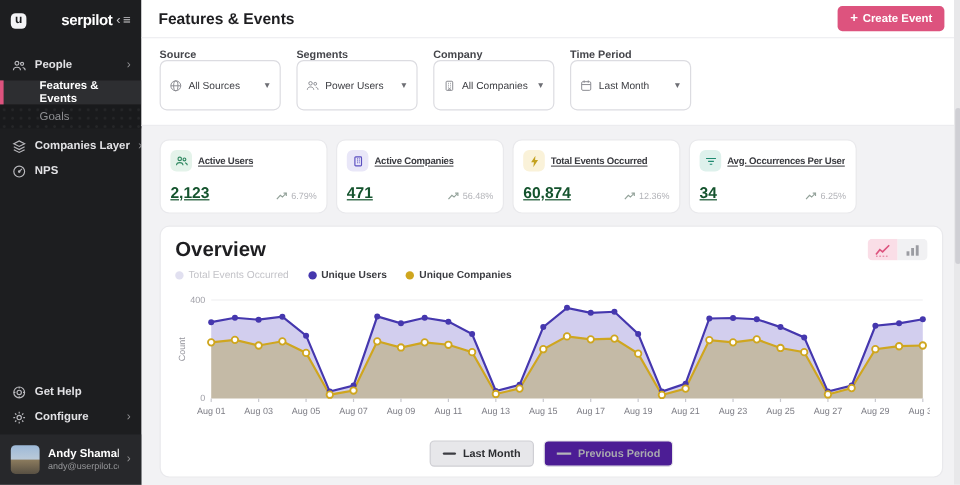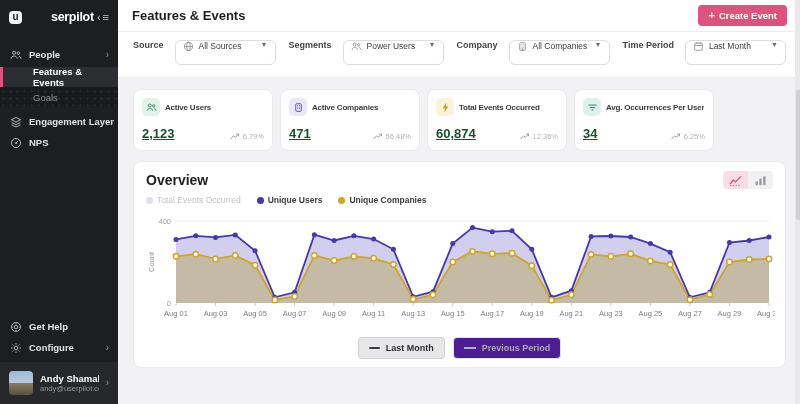--- a/index.html
+++ b/index.html
@@ -34,44 +34,44 @@
   .user-email { color:#97989b; font-size:7.5px; white-space:nowrap; }
 
   
   .main { flex:1; display:flex; flex-direction:column; position:relative; background:#f2f2f4; }
   .topbar { height:32px; background:#fff; border-bottom:1px solid #ececef; display:flex; align-items:center; justify-content:space-between; padding:0 14px; }
   .page-title { font-size:13px; font-weight:bold; color:#1e1e21; }
   .create-btn { background:#dd537e; color:#fff; border:none; border-radius:4px; font-size:9.5px; font-weight:bold; padding:5px 10px; display:flex; align-items:center; gap:4px; cursor:pointer; font-family:inherit; }
   .create-plus { font-size:11px; line-height:1; font-weight:bold; }
 
   .filterbar { background:#fff; border-bottom:1px solid #ececef; padding:8px 15px 12px; display:flex; gap:13px; }
-  .filter-group { display:flex; flex-direction:row; gap:11px; }
+  .filter-group { display:flex; flex-direction:column; gap:0; }
   .filter-label { font-size:9px; font-weight:bold; color:#44454a; }
-  .filter-select { width:101px; height:25px; border:1px solid #dcdce1; border-radius:6px; background:#fff; display:flex; align-items:flex-start; gap:5px; padding:0 7px; cursor:pointer; }
+  .filter-select { width:101px; height:42px; border:1px solid #dcdce1; border-radius:6px; background:#fff; display:flex; align-items:center; gap:5px; padding:0 7px; cursor:pointer; }
   .filter-icon { width:11px; height:11px; color:#8b8c92; display:flex; }
   .filter-icon svg { width:11px; height:11px; }
   .filter-value { font-size:8.5px; color:#3c3d42; flex:1; white-space:nowrap; }
   .filter-caret { font-size:7px; color:#6d6e74; }
 
   .content { padding:11px 15px 0; }
   .stats-row { display:flex; gap:7px; width:581px; }
   .stat-card { width:140px; background:#fff; border:1px solid #e9e9ec; border-radius:8px; padding:8px 8px 9px; }
   .stat-top { display:flex; align-items:center; gap:5px; }
   .stat-iconbox { width:18px; height:18px; border-radius:5px; display:flex; align-items:center; justify-content:center; flex-shrink:0; }
   .stat-iconbox svg { width:11px; height:11px; }
-  .stat-title { font-size:8px; font-weight:bold; color:#3a3b40; letter-spacing:-0.2px; white-space:nowrap; overflow:hidden; }
+  .stat-title { font-size:8px; font-weight:bold; color:#3a3b40; letter-spacing:-0.2px; white-space:nowrap; overflow:hidden;text-decoration:underline; }
   .stat-bottom { display:flex; align-items:flex-end; justify-content:space-between; margin-top:10px; }
   .stat-value { font-size:13px; font-weight:bold; color:#14532d;text-decoration:underline; }
   .stat-trend { display:flex; align-items:center; gap:3px; }
   .trend-icon { width:10px; height:9px; color:#93a29a; }
   .trend-text { font-size:7.5px; color:#b2b3b8; }
 
   .overview-card { margin-top:10px; width:653px; background:#fff; border:1px solid #e9e9ec; border-radius:8px; padding:9px 12px 8px; }
   .overview-head { display:flex; align-items:center; justify-content:space-between; }
-  .overview-title { font-size:14px; font-weight:bold; color:#1e1e21; }
+  .overview-title { font-size:17px; font-weight:bold; color:#1e1e21; }
   .chart-toggles { display:flex; border-radius:4px; overflow:hidden; }
   .toggle-btn { width:25px; height:18px; display:flex; align-items:center; justify-content:center; cursor:pointer; }
   .toggle-btn svg { width:13px; height:11px; }
   .toggle-line { background:#fadee7; color:#dd537e; }
   .toggle-bar { background:#f1f1f3; color:#9b9ca2; }
   .legend { display:flex; gap:16px; margin-top:6px; align-items:center; }
   .legend-item { display:flex; align-items:center; gap:4px; cursor:pointer; }
   .legend-dot { width:7px; height:7px; border-radius:50%; }
   .legend-label { font-size:8.5px; font-weight:bold; color:#3c3d42; }
   .legend-label.disabled { color:#c3c3c8; font-weight:normal; }
@@ -122,21 +122,21 @@
       </div>
     </div>
     <div class="nav-item" style="margin-top:4px;">
       <span class="nav-icon">
         <svg viewBox="0 0 16 16" fill="none" stroke="currentColor" stroke-width="1.3">
             <path d="M2 5 8 2l6 3-6 3z"></path>
             <path d="M2 8.5 8 11.5 14 8.5"></path>
             <path d="M2 11.7 8 14.7 14 11.7"></path>
           </svg>
       </span>
-      <span class="nav-label">Engagement Layer</span>
+      <span class="nav-label">Companies Layer</span>
       <span class="nav-chevron">›</span>
     </div>
     <div class="nav-item">
       <span class="nav-icon">
         <svg viewBox="0 0 16 16" fill="none" stroke="currentColor" stroke-width="1.3">
             <circle cx="8" cy="8" r="6"></circle>
             <path d="M8 8l3-3"></path>
             <circle cx="8" cy="8" r="0.8" fill="currentColor"></circle>
           </svg>
       </span>

